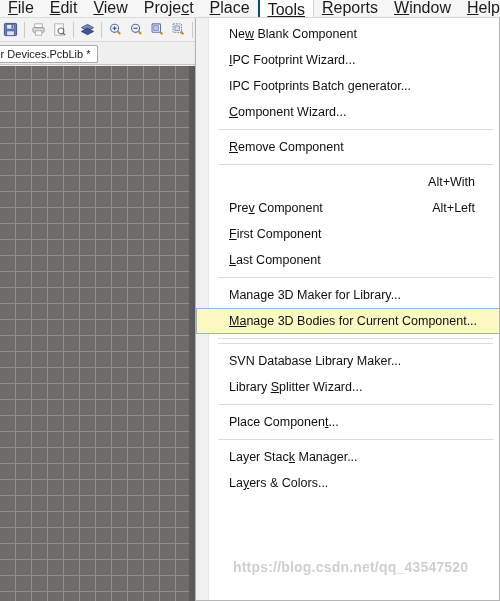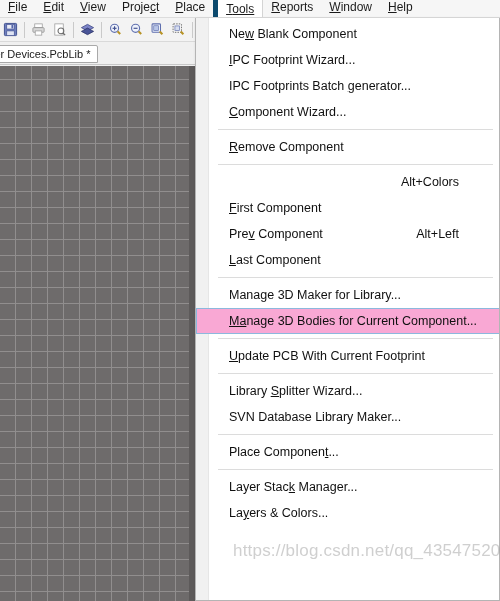--- a/index.html
+++ b/index.html
@@ -29,32 +29,32 @@
     position: absolute;
     left: 0; top: 0;
     width: 500px; height: 18px;
     background: #f6f6f6;
     border-bottom: 1px solid #dcdcdc;
     display: flex;
     align-items: center;
     box-sizing: border-box;
   }
   .menubar-item {
-    font-size: 12px;
+    font-size: 16px;
     color: #1b1b1b;
     padding: 2px 8px 3px 8px;
     line-height: 13px;
     white-space: nowrap;
     cursor: default;
     position: relative;
     top: -1px;
   }
   .menubar-item.active {
     background: #ffffff;
-    border-left: 5px solid #0c4a6e;
+    border-left: 2px solid #0c4a6e;
     border-right: 1px solid #d4d4d4;
     border-top: 1px solid #d4d4d4;
     height: 18px;
     box-sizing: border-box;
     padding-top: 3px;
     z-index: 60;
     text-decoration: underline;
   }
   .ul { text-decoration: underline; }
 
@@ -182,21 +182,21 @@
     position: relative;
     z-index: 2;
     padding-top: 3px;
   }
   .mi {
     position: relative;
     height: 26px;
     display: flex;
     align-items: center;
     padding-left: 33px;
-    padding-right: 28px;
+    padding-right: 12px;
     font-size: 12.5px;
     color: #101010;
     cursor: default;
     box-sizing: border-box;
     white-space: nowrap;
   }
   .mi .label { flex: 0 0 auto; }
   .mi .accel {
     margin-left: auto;
     font-size: 12.5px;
@@ -207,21 +207,21 @@
     position: absolute;
     right: 11px;
     top: 50%;
     transform: translateY(-50%);
     width: 0; height: 0;
     border-left: 4px solid #1a1a1a;
     border-top: 4px solid transparent;
     border-bottom: 4px solid transparent;
   }
   .mi.selected {
-    background: #f9a8d4;
+    background: #fef9c3;
     border: 1px solid #8cb8dd;
     border-left: none;
     border-right: none;
   }
   .mi.selected::before {
     content: "";
     position: absolute;
     left: 0; top: -1px; bottom: -1px;
     width: 1px;
     background: #8cb8dd;
@@ -229,28 +229,29 @@
   .sep {
     height: 1px;
     margin: 4px 6px 4px 22px;
     background: #dcdcdc;
   }
 
   
   #watermark {
     position: absolute;
     left: 233px;
-    top: 541px;
-    font-size: 17px;
+    top: 559px;
+    font-size: 14px;
     letter-spacing: 0.2px;
     color: rgba(130,130,130,0.38);
     white-space: nowrap;
     z-index: 80;
     pointer-events: none;
     font-family: "Liberation Sans", sans-serif;
+    font-weight: bold;
   }
 </style>
 </head>
 <body>
 
 <div id="app">
 
   <div id="menubar">
       <div class="menubar-item"><span><span class="ul">F</span>ile</span></div>
       <div class="menubar-item"><span><span class="ul">E</span>dit</span></div>
@@ -359,49 +360,46 @@
         </div>
         <div class="mi">
           <span class="label"><span class="ul">C</span>omponent Wizard...</span>
         </div>
         <div class="sep"></div>
         <div class="mi">
           <span class="label"><span class="ul">R</span>emove Component</span>
         </div>
         <div class="sep"></div>
         <div class="mi">
-          <span class="accel">Alt+Colors</span>
-        </div>
-        <div class="mi">
-          <span class="label"><span class="ul">F</span>irst Component</span>
+          <span class="accel">Alt+With</span>
         </div>
         <div class="mi">
           <span class="label">Pre<span class="ul">v</span> Component</span>
           <span class="accel">Alt+Left</span>
         </div>
         <div class="mi">
+          <span class="label"><span class="ul">F</span>irst Component</span>
+        </div>
+        <div class="mi">
           <span class="label"><span class="ul">L</span>ast Component</span>
         </div>
         <div class="sep"></div>
         <div class="mi">
           <span class="label">Manage 3D Maker for Library...</span>
         </div>
         <div class="mi selected">
           <span class="label"><span class="ul">Ma</span>nage 3D Bodies for Current Component...</span>
         </div>
         <div class="sep"></div>
-        <div class="mi">
-          <span class="label"><span class="ul">U</span>pdate PCB With Current Footprint</span>
-        </div>
-        <div class="sep"></div>
+        <div class="sep"></div>
+        <div class="mi">
+          <span class="label">SVN Database Library Maker...</span>
+        </div>
         <div class="mi">
           <span class="label">Library <span class="ul">S</span>plitter Wizard...</span>
-        </div>
-        <div class="mi">
-          <span class="label">SVN Database Library Maker...</span>
         </div>
         <div class="sep"></div>
         <div class="mi">
           <span class="label">Place Componen<span class="ul">t</span>...</span>
         </div>
         <div class="sep"></div>
         <div class="mi">
           <span class="label">Layer Stac<span class="ul">k</span> Manager...</span>
         </div>
         <div class="mi">

